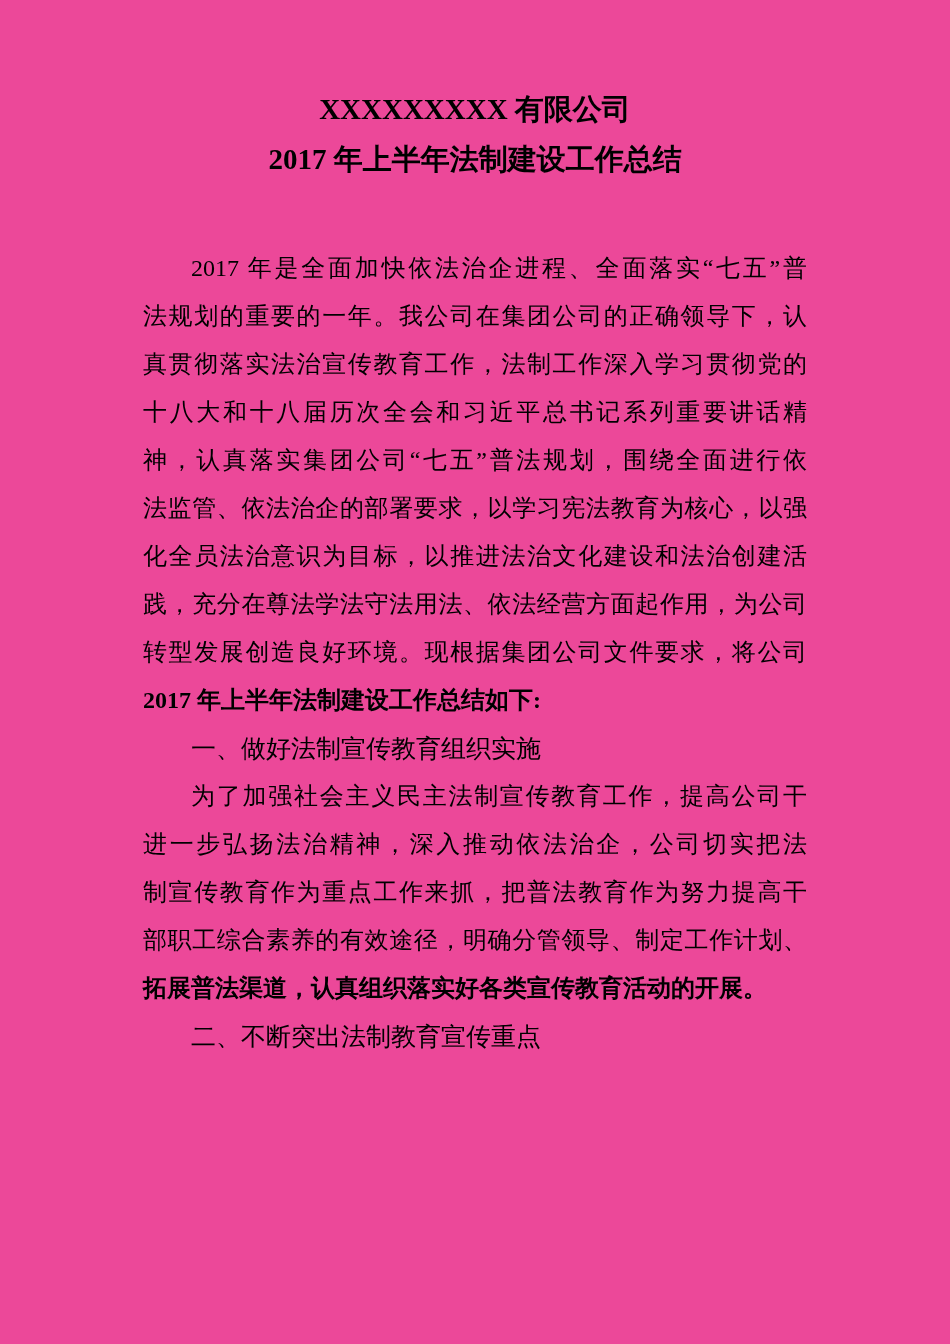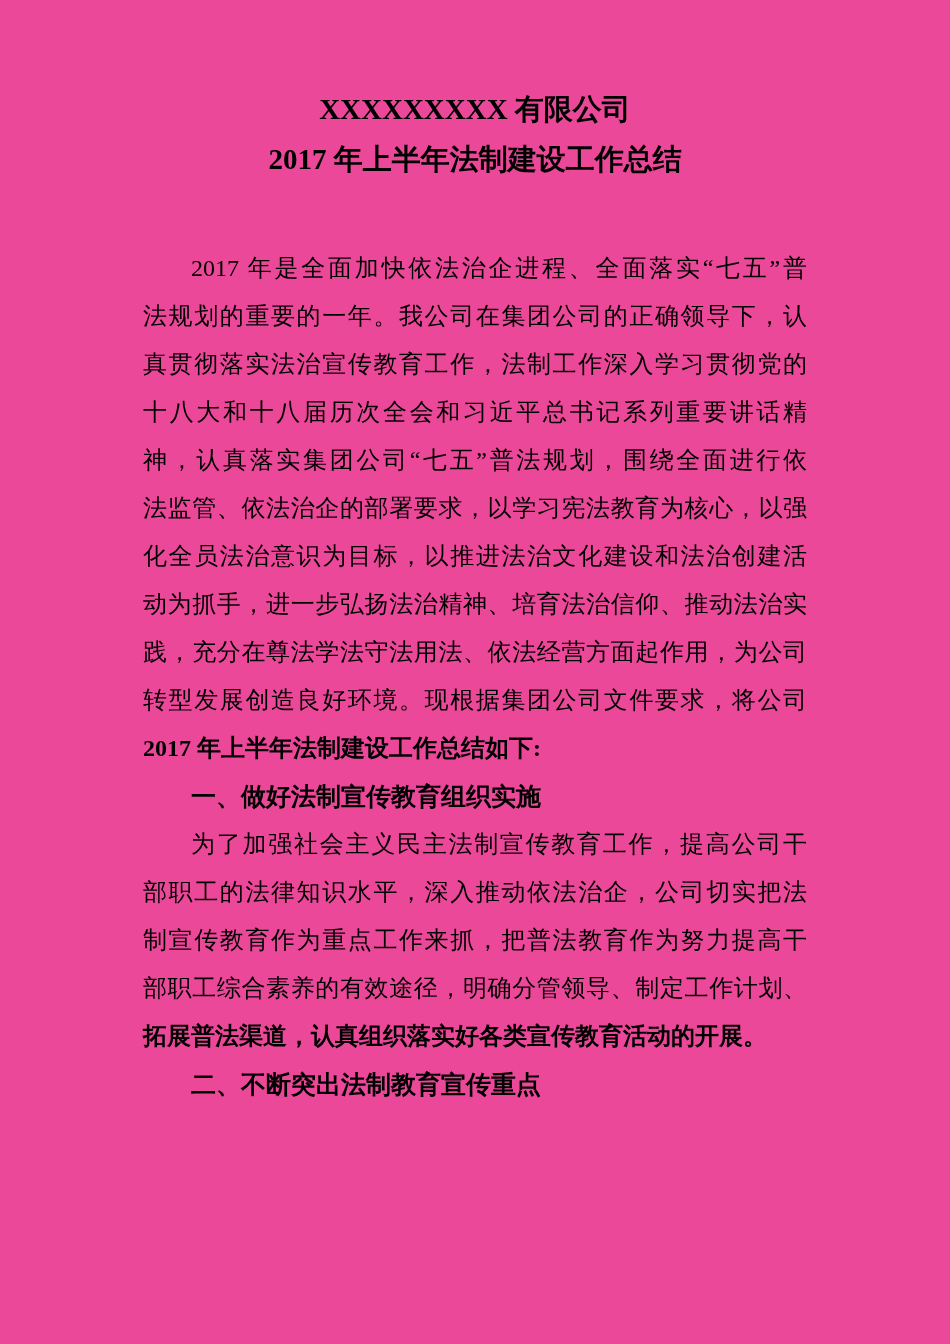--- a/index.html
+++ b/index.html
@@ -30,21 +30,21 @@
     text-align: justify;
     text-align-last: justify;
     text-justify: inter-character;
     word-break: break-all;
     white-space: normal;
   }
   .bline.last { text-align-last: left; font-weight: bold; }
   .bline.first { text-indent: 48px; }
   .heading {
     font-family: "Liberation Sans", "DejaVu Sans", sans-serif;
-    font-weight: bold;
+    font-weight: normal;
     font-size: 25px;
     line-height: 48px;
     text-indent: 48px;
     white-space: nowrap;
   }
 </style>
 </head>
 <body>
 
 <div class="page">
@@ -55,31 +55,30 @@
   <div class="title-gap"></div>
 
   <div>
     <div class="bline first">2017 年是全面加快依法治企进程、全面落实“七五”普</div>
     <div class="bline">法规划的重要的一年。我公司在集团公司的正确领导下，认</div>
     <div class="bline">真贯彻落实法治宣传教育工作，法制工作深入学习贯彻党的</div>
     <div class="bline">十八大和十八届历次全会和习近平总书记系列重要讲话精</div>
     <div class="bline">神，认真落实集团公司“七五”普法规划，围绕全面进行依</div>
     <div class="bline">法监管、依法治企的部署要求，以学习宪法教育为核心，以强</div>
     <div class="bline">化全员法治意识为目标，以推进法治文化建设和法治创建活</div>
-    <div class="bline">动为抓手，进一步弘扬法治精神、培育法治信仰、推动法治实</div>
     <div class="bline">践，充分在尊法学法守法用法、依法经营方面起作用，为公司</div>
     <div class="bline">转型发展创造良好环境。现根据集团公司文件要求，将公司</div>
     <div class="bline last">2017 年上半年法制建设工作总结如下:</div>
   </div>
 
   <div class="heading">一、做好法制宣传教育组织实施</div>
 
   <div>
     <div class="bline first">为了加强社会主义民主法制宣传教育工作，提高公司干</div>
-    <div class="bline">部职工的法律知识水平，深入推动依法治企，公司切实把法</div>
+    <div class="bline">进一步弘扬法治精神，深入推动依法治企，公司切实把法</div>
     <div class="bline">制宣传教育作为重点工作来抓，把普法教育作为努力提高干</div>
     <div class="bline">部职工综合素养的有效途径，明确分管领导、制定工作计划、</div>
     <div class="bline last">拓展普法渠道，认真组织落实好各类宣传教育活动的开展。</div>
   </div>
 
   <div class="heading">二、不断突出法制教育宣传重点</div>
 
 
 </div>
 

